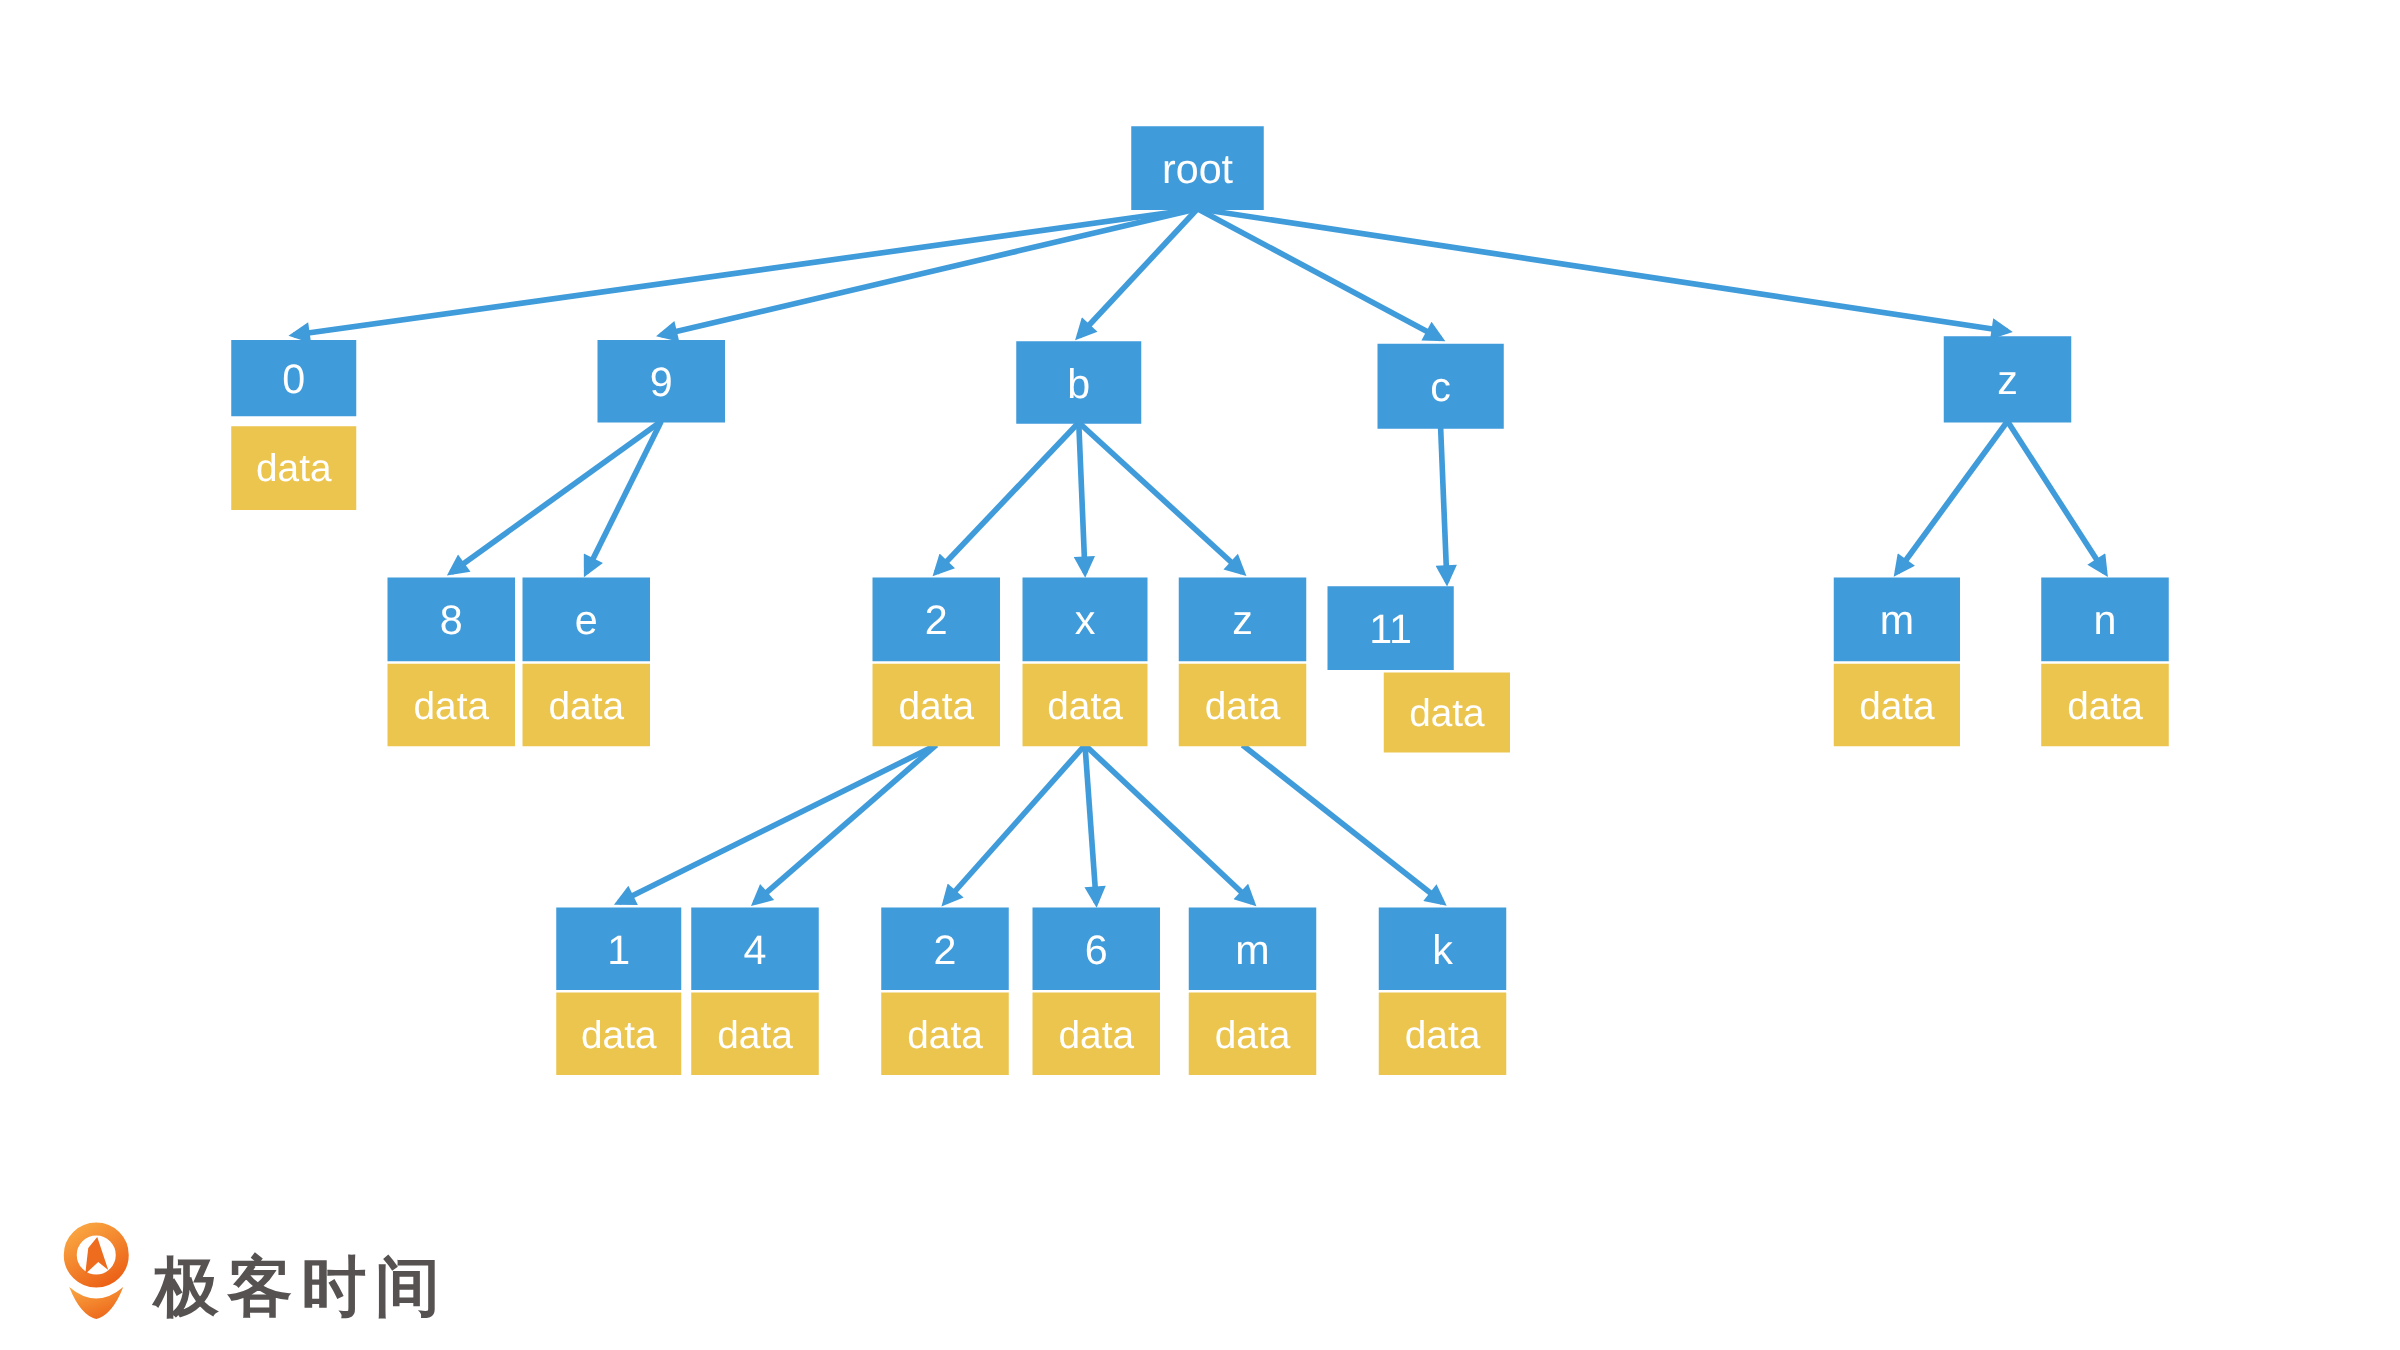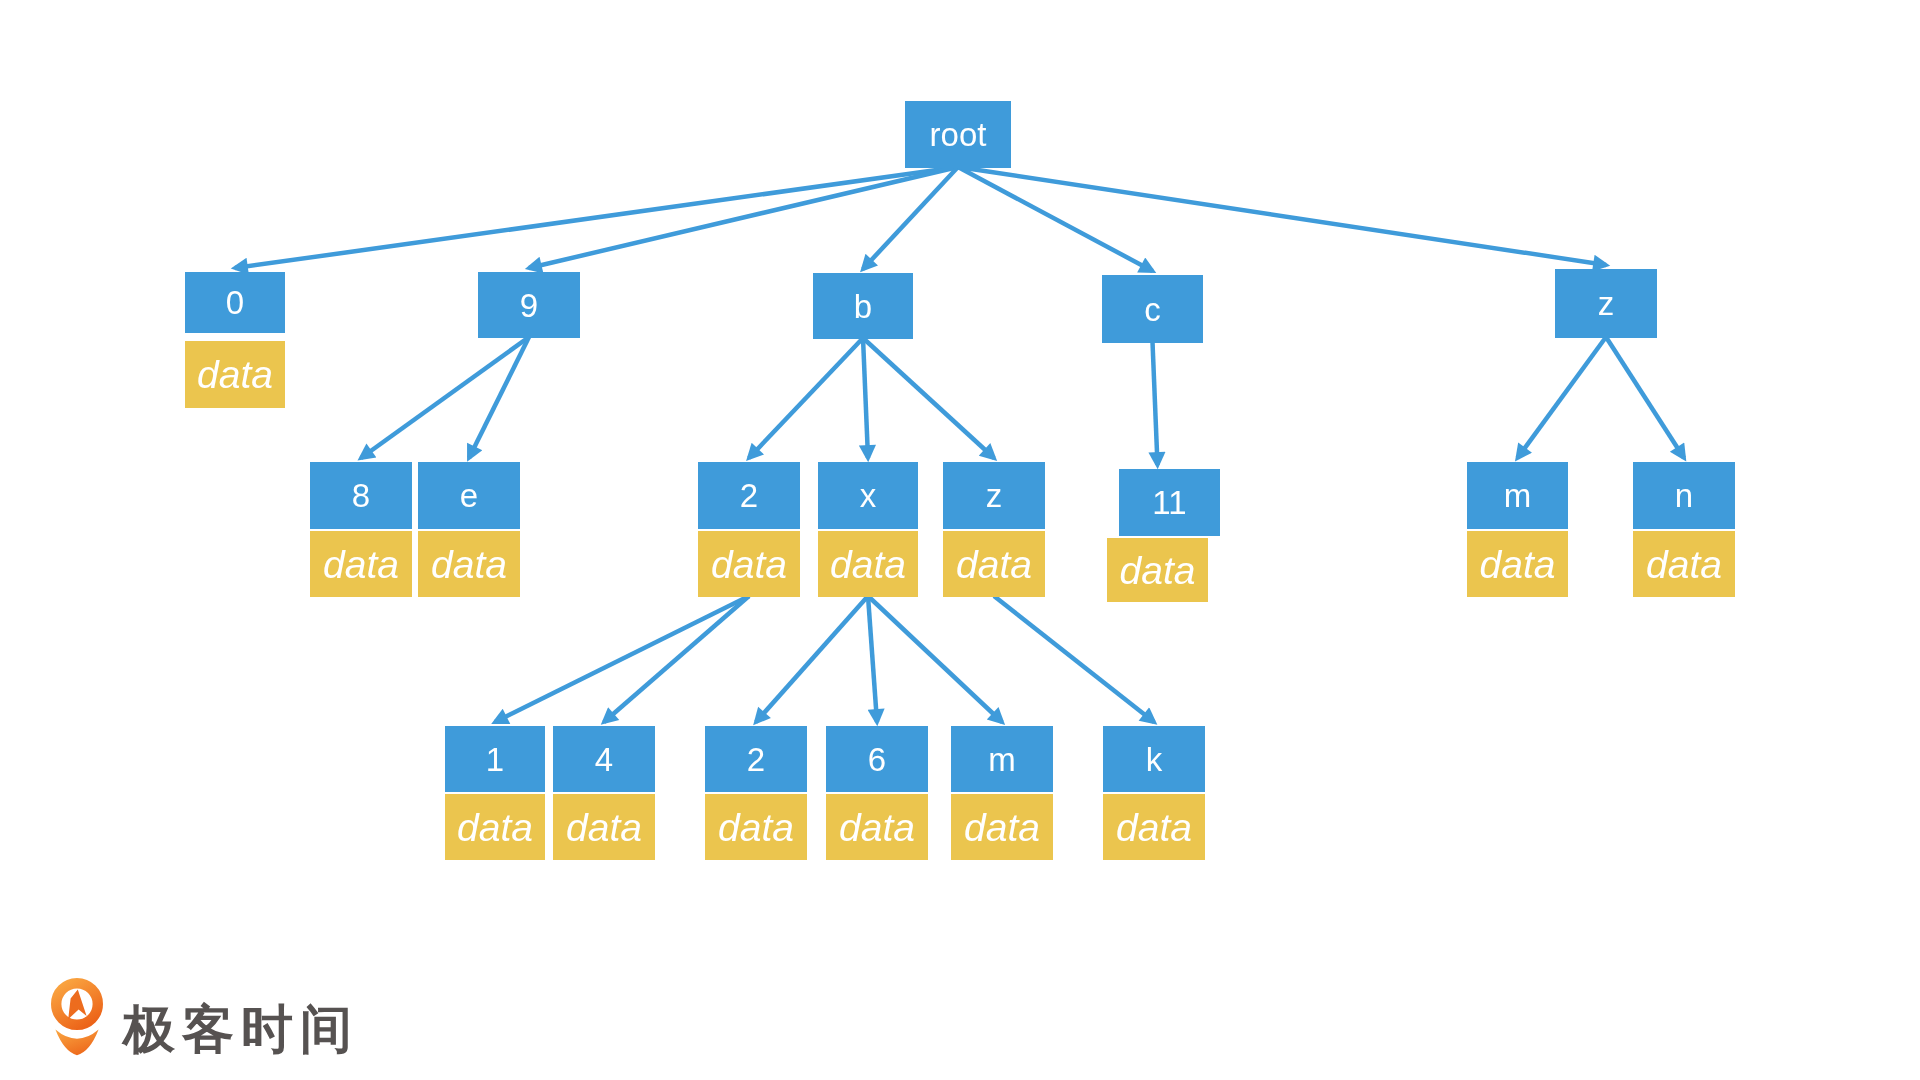--- a/index.html
+++ b/index.html
@@ -32,21 +32,21 @@
     position: absolute;
     display: flex;
     align-items: center;
     justify-content: center;
     color: #ffffff;
     font-size: 32px;
     line-height: 1;
     user-select: none;
   }
   .tree-box.key-box { font-size: 33px; }
-  .tree-box.data-box { font-size: 39px; font-style: italic; }
+  .tree-box.data-box { font-size: 31px; }
   .logo {
     position: absolute;
     left: 45px;
     top: 971px;
     display: flex;
     align-items: center;
   }
   .logo-icon {
     width: 64px;
     height: 92px;
@@ -105,21 +105,21 @@
       <div class="tree-box key-box" style="left: 310px; top: 462px; width: 102px; height: 67px; background: rgb(63, 155, 218); color: rgb(255, 255, 255);">8</div>
       <div class="tree-box data-box" style="left: 310px; top: 531px; width: 102px; height: 66px; background: rgb(235, 197, 78); color: rgb(255, 255, 255);">data</div>
       <div class="tree-box key-box" style="left: 418px; top: 462px; width: 102px; height: 67px; background: rgb(63, 155, 218); color: rgb(255, 255, 255);">e</div>
       <div class="tree-box data-box" style="left: 418px; top: 531px; width: 102px; height: 66px; background: rgb(235, 197, 78); color: rgb(255, 255, 255);">data</div>
       <div class="tree-box key-box" style="left: 698px; top: 462px; width: 102px; height: 67px; background: rgb(63, 155, 218); color: rgb(255, 255, 255);">2</div>
       <div class="tree-box data-box" style="left: 698px; top: 531px; width: 102px; height: 66px; background: rgb(235, 197, 78); color: rgb(255, 255, 255);">data</div>
       <div class="tree-box key-box" style="left: 818px; top: 462px; width: 100px; height: 67px; background: rgb(63, 155, 218); color: rgb(255, 255, 255);">x</div>
       <div class="tree-box data-box" style="left: 818px; top: 531px; width: 100px; height: 66px; background: rgb(235, 197, 78); color: rgb(255, 255, 255);">data</div>
       <div class="tree-box key-box" style="left: 943px; top: 462px; width: 102px; height: 67px; background: rgb(63, 155, 218); color: rgb(255, 255, 255);">z</div>
       <div class="tree-box data-box" style="left: 943px; top: 531px; width: 102px; height: 66px; background: rgb(235, 197, 78); color: rgb(255, 255, 255);">data</div>
-      <div class="tree-box key-box" style="left: 1119px; top: 469px; width: 101px; height: 67px; background: rgb(63, 155, 218); color: rgb(255, 255, 255);">11</div>
+      <div class="tree-box key-box" style="left: 1062px; top: 469px; width: 101px; height: 67px; background: rgb(63, 155, 218); color: rgb(255, 255, 255);">11</div>
       <div class="tree-box data-box" style="left: 1107px; top: 538px; width: 101px; height: 64px; background: rgb(235, 197, 78); color: rgb(255, 255, 255);">data</div>
       <div class="tree-box key-box" style="left: 1467px; top: 462px; width: 101px; height: 67px; background: rgb(63, 155, 218); color: rgb(255, 255, 255);">m</div>
       <div class="tree-box data-box" style="left: 1467px; top: 531px; width: 101px; height: 66px; background: rgb(235, 197, 78); color: rgb(255, 255, 255);">data</div>
       <div class="tree-box key-box" style="left: 1633px; top: 462px; width: 102px; height: 67px; background: rgb(63, 155, 218); color: rgb(255, 255, 255);">n</div>
       <div class="tree-box data-box" style="left: 1633px; top: 531px; width: 102px; height: 66px; background: rgb(235, 197, 78); color: rgb(255, 255, 255);">data</div>
       <div class="tree-box key-box" style="left: 445px; top: 726px; width: 100px; height: 66px; background: rgb(63, 155, 218); color: rgb(255, 255, 255);">1</div>
       <div class="tree-box data-box" style="left: 445px; top: 794px; width: 100px; height: 66px; background: rgb(235, 197, 78); color: rgb(255, 255, 255);">data</div>
       <div class="tree-box key-box" style="left: 553px; top: 726px; width: 102px; height: 66px; background: rgb(63, 155, 218); color: rgb(255, 255, 255);">4</div>
       <div class="tree-box data-box" style="left: 553px; top: 794px; width: 102px; height: 66px; background: rgb(235, 197, 78); color: rgb(255, 255, 255);">data</div>
       <div class="tree-box key-box" style="left: 705px; top: 726px; width: 102px; height: 66px; background: rgb(63, 155, 218); color: rgb(255, 255, 255);">2</div>

